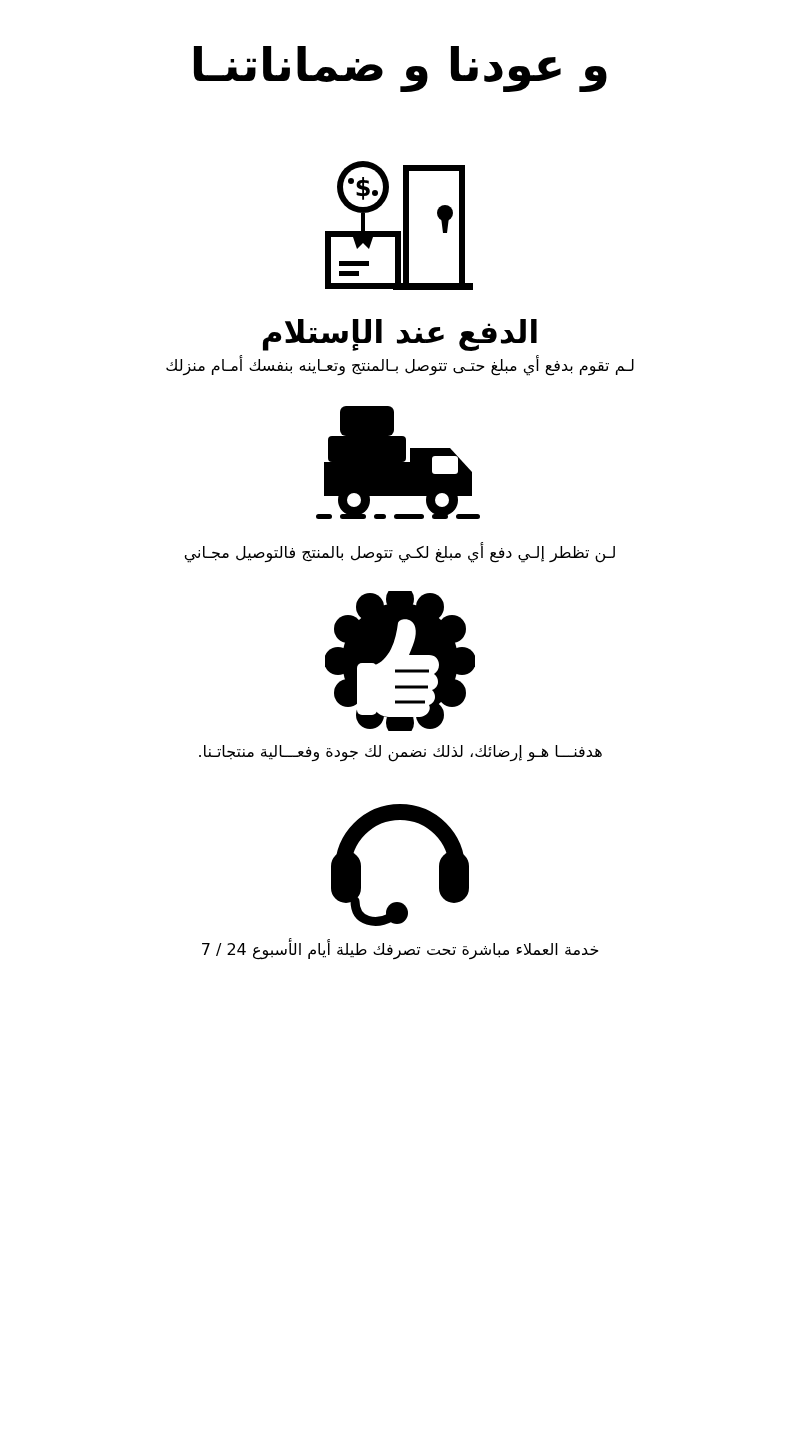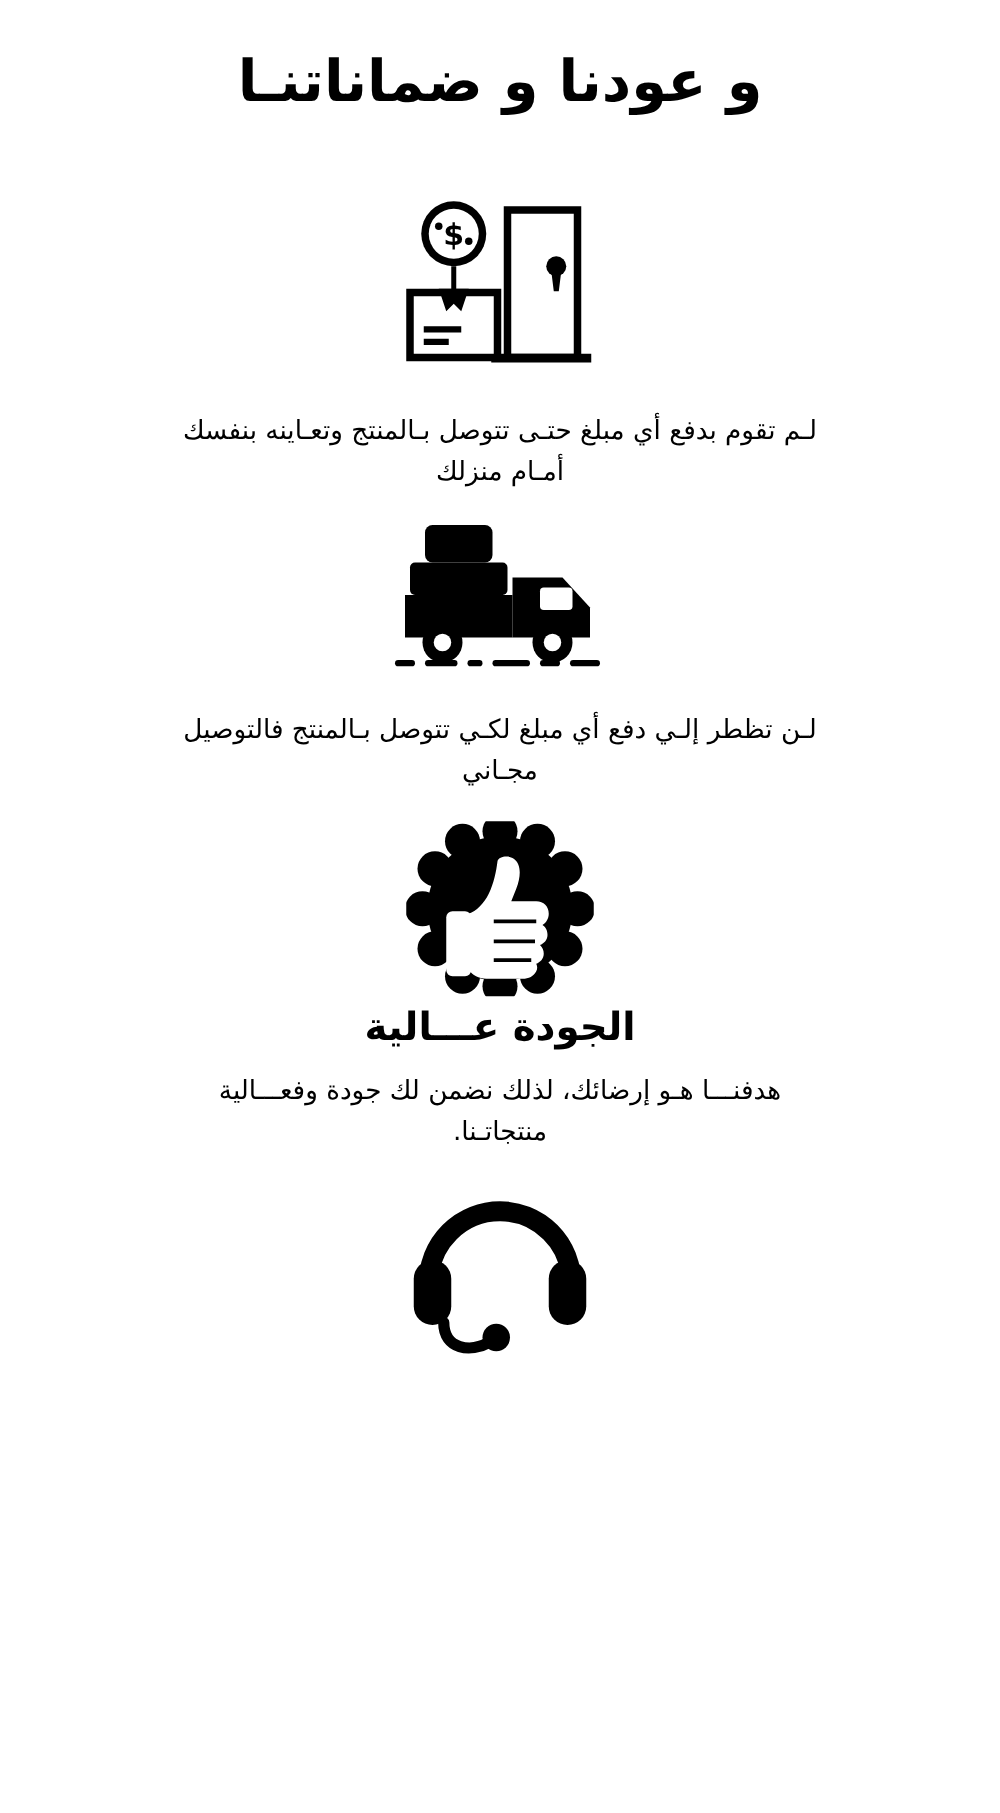--- a/index.html
+++ b/index.html
@@ -54,25 +54,25 @@
   }
   .feature-title {
     font-size: 31px;
     font-weight: bold;
     text-align: center;
     direction: rtl;
     margin-top: 2px;
     letter-spacing: 1px;
   }
   .feature-desc {
-    font-size: 21px;
+    font-size: 16px;
     text-align: center;
     direction: rtl;
     line-height: 1.55;
-    margin-top: 16px;
+    margin-top: 4px;
     max-width: 520px;
     letter-spacing: 0.5px;
   }
   
   .feature--pay .feature-icon { height: 160px; margin-top: 10px; }
   .feature--delivery .feature-icon { height: 140px; margin-top: 12px; }
   .feature--quality .feature-icon { height: 150px; margin-top: 14px; }
   .feature--support .feature-icon { height: 150px; margin-top: 14px; }
   svg { display: block; }
 </style>
@@ -107,20 +107,21 @@
 
           <rect x="10" y="74" width="76" height="58" fill="#000"></rect>
           <rect x="16" y="80" width="64" height="46" fill="#fff"></rect>
 
           <path d="M36 74 L60 74 L54 92 L48 86 L42 92 Z" fill="#000"></path>
 
           <rect x="24" y="104" width="30" height="5" fill="#000"></rect>
           <rect x="24" y="114" width="20" height="5" fill="#000"></rect>
         </svg>
       </div>
+      <div class="feature-title">الدفع عند الإستلام</div>
       <div class="feature-desc">لـم تقوم بدفع أي مبلغ حتـى تتوصل بـالمنتج وتعـاينه بنفسك أمـام منزلك</div>
     </section>
 
     <section class="feature feature--delivery">
       <div class="feature-icon">
         <svg width="180" height="130" viewBox="0 0 180 130" aria-hidden="true">
 
           <rect x="30" y="4" width="54" height="30" rx="6" fill="#000"></rect>
           <rect x="18" y="34" width="78" height="26" rx="4" fill="#000"></rect>
 
@@ -135,21 +136,21 @@
           <circle cx="132" cy="98" r="7" fill="#fff"></circle>
 
           <rect x="6" y="112" width="16" height="5" rx="2.5" fill="#000"></rect>
           <rect x="30" y="112" width="26" height="5" rx="2.5" fill="#000"></rect>
           <rect x="64" y="112" width="12" height="5" rx="2.5" fill="#000"></rect>
           <rect x="84" y="112" width="30" height="5" rx="2.5" fill="#000"></rect>
           <rect x="122" y="112" width="16" height="5" rx="2.5" fill="#000"></rect>
           <rect x="146" y="112" width="24" height="5" rx="2.5" fill="#000"></rect>
         </svg>
       </div>
-      <div class="feature-desc">لـن تظطر إلـي دفع أي مبلغ لكـي تتوصل بـالمنتج فالتوصيل مجـاني</div>
+      <div class="feature-desc">لـن تظطر إلـي دفع أي مبلغ لكـي تتوصل بالمنتج فالتوصيل مجـاني</div>
     </section>
 
     <section class="feature feature--quality">
       <div class="feature-icon">
         <svg width="150" height="140" viewBox="0 0 150 140" aria-hidden="true">
           <g fill="#000">
             <circle cx="75" cy="70" r="58"></circle>
             <circle cx="75" cy="8" r="14"></circle>
               <circle cx="105" cy="16" r="14"></circle>
             <circle cx="127" cy="38" r="14"></circle>
@@ -164,33 +165,33 @@
               <circle cx="45" cy="16" r="14"></circle>
           </g>
 
           <path d="M86 30 C92 34 92 44 88 54 L84 64 L104 64 C110 64 114 68 114 74 C114 78 112 81 109 83 C112 85 113 88 113 91 C113 95 110 98 107 99 C109 101 110 103 110 106 C110 110 107 113 104 114 C105 116 105 118 104 120 C102 124 98 126 93 126 L64 126 C58 126 53 123 50 119 L50 74 C56 72 62 66 66 58 C70 50 72 40 73 32 C74 28 82 27 86 30 Z" fill="#fff"></path>
           <rect x="32" y="72" width="20" height="52" rx="5" fill="#fff"></rect>
           <path d="M70 80 L104 80" stroke="#000" stroke-width="3" fill="none"></path>
           <path d="M70 96 L103 96" stroke="#000" stroke-width="3" fill="none"></path>
           <path d="M70 111 L100 111" stroke="#000" stroke-width="3" fill="none"></path>
         </svg>
       </div>
-      <div class="feature-title">الجودة عـــالية</div>
       <div class="feature-desc">هدفنـــا هـو إرضائك، لذلك نضمن لك جودة وفعـــالية  منتجاتـنا.</div>
     </section>
 
     <section class="feature feature--support">
       <div class="feature-icon">
         <svg width="150" height="140" viewBox="0 0 150 140" aria-hidden="true">
 
           <path d="M18 80 A57 57 0 0 1 132 80" stroke="#000" stroke-width="16" fill="none" stroke-linecap="round"></path>
 
           <rect x="6" y="62" width="30" height="52" rx="15" fill="#000"></rect>
           <rect x="114" y="62" width="30" height="52" rx="15" fill="#000"></rect>
 
           <path d="M30 112 C30 134 52 136 66 128" stroke="#000" stroke-width="9" fill="none" stroke-linecap="round"></path>
           <circle cx="72" cy="124" r="11" fill="#000"></circle>
         </svg>
       </div>
+      <div class="feature-desc">خدمة العملاء مباشرة تحت تصرفك طيلة أيام الأسبوع  24 / 7</div>
     </section>
 
   </div>
 </div>
 
 </body></html>

